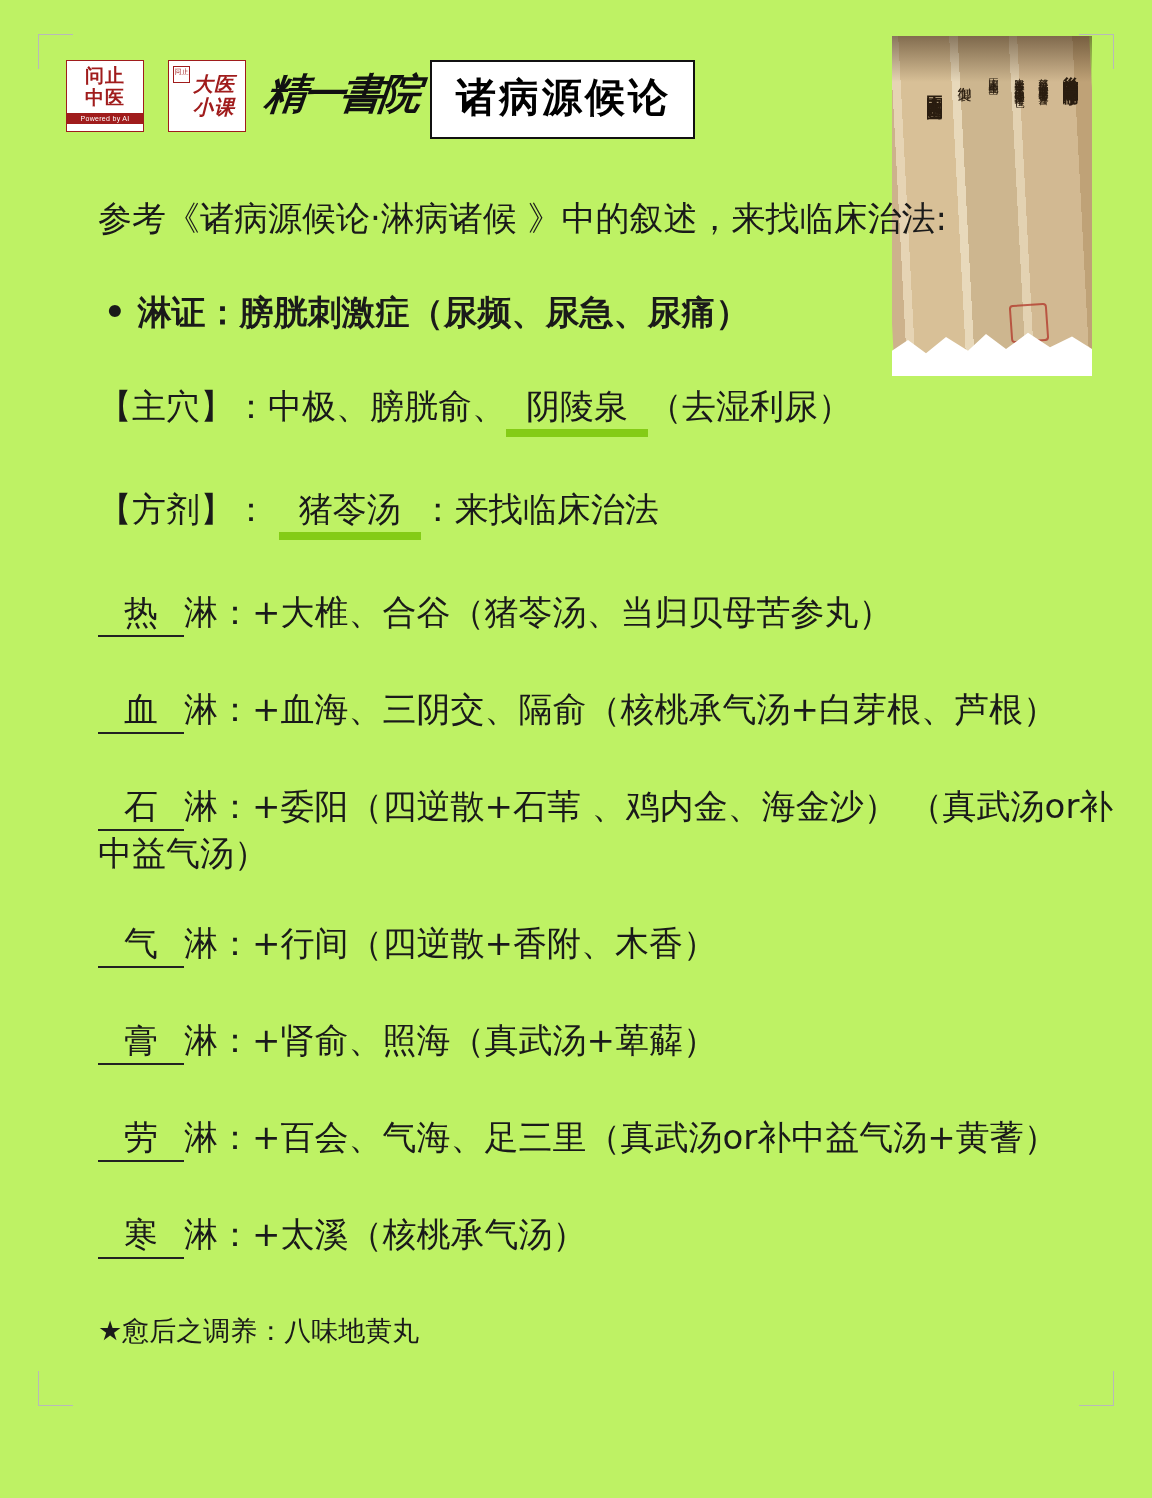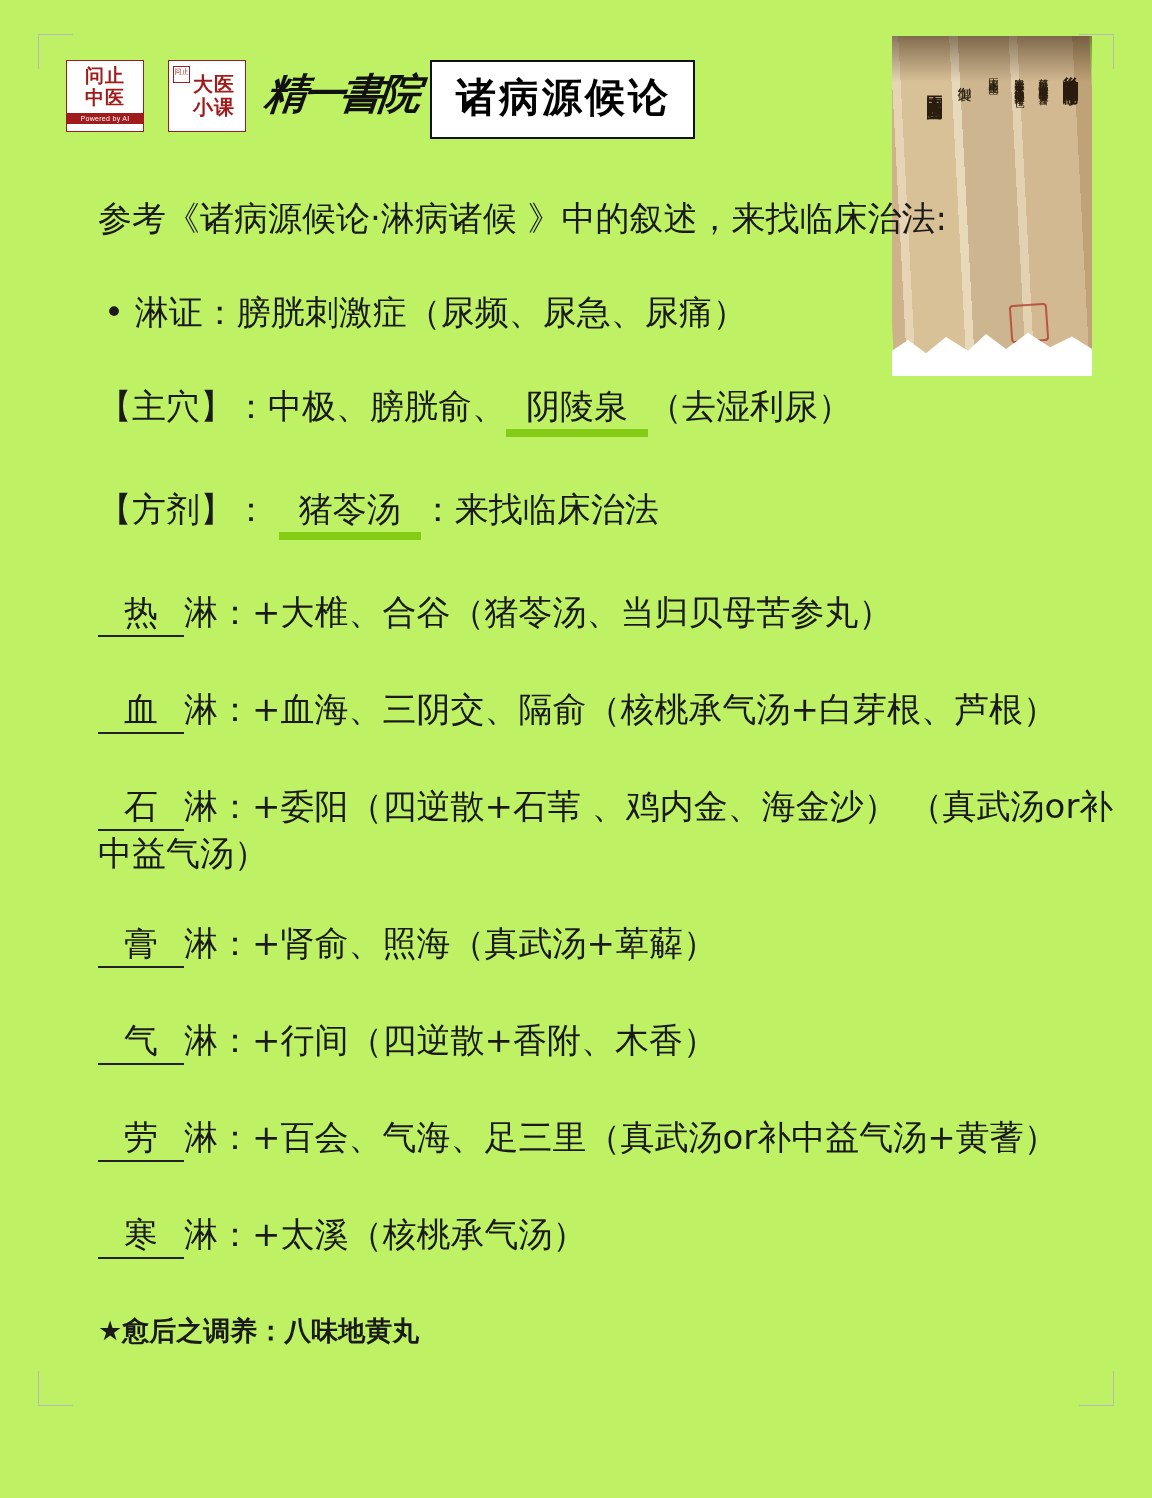--- a/index.html
+++ b/index.html
@@ -98,20 +98,21 @@
     box-sizing: border-box;
   }
   .logo-daiyi .txt {
     color: #a01c1c;
     font-size: 20px;
     font-weight: bold;
     line-height: 23px;
     text-align: center;
     letter-spacing: 1px;
     padding-left: 14px;
+    font-style: italic;
   }
   .brush-title {
     position: absolute;
     left: 205px;
     top: 18px;
     font-family: "DejaVu Serif", serif;
     font-size: 42px;
     font-style: italic;
     font-weight: bold;
     color: #111;
@@ -221,22 +222,22 @@
     padding: 0 14px 1px 14px;
     min-width: 58px;
     text-align: center;
   }
   .u-short {
     display: inline-block;
     border-bottom: 8px solid #84cc16;
     padding: 0 20px 1px 20px;
     text-align: right;
   }
-  .bullet-line { padding-left: 6px; }
-  .star-line { font-size: 27px; font-weight: bold; }
+  .bullet-line { padding-left: 6px; font-weight: bold; }
+  .star-line { font-size: 27px; font-weight: normal; }
 </style>
 </head>
 <body>
 
 <div class="page">
 
   <div class="crop tl"></div>
   <div class="crop tr"></div>
   <div class="crop bl"></div>
   <div class="crop br"></div>
@@ -293,25 +294,25 @@
 
     <div class="line">
       <span class="u">血</span><span>淋：+血海、三阴交、隔俞（核桃承气汤+白芽根、芦根）</span>
     </div>
 
     <div class="line wrap">
       <span class="u">石</span><span>淋：+委阳（四逆散+石苇 、鸡内金、海金沙） （真武汤or补中益气汤）</span>
     </div>
 
     <div class="line">
+      <span class="u">气</span><span>淋：+行间（四逆散+香附、木香）</span>
+    </div>
+
+    <div class="line">
       <span class="u">膏</span><span>淋：+肾俞、照海（真武汤+萆薢）</span>
-    </div>
-
-    <div class="line">
-      <span class="u">气</span><span>淋：+行间（四逆散+香附、木香）</span>
     </div>
 
     <div class="line">
       <span class="u">劳</span><span>淋：+百会、气海、足三里（真武汤or补中益气汤+黄蓍）</span>
     </div>
 
     <div class="line">
       <span class="u">寒</span><span>淋：+太溪（核桃承气汤）</span>
     </div>
 

